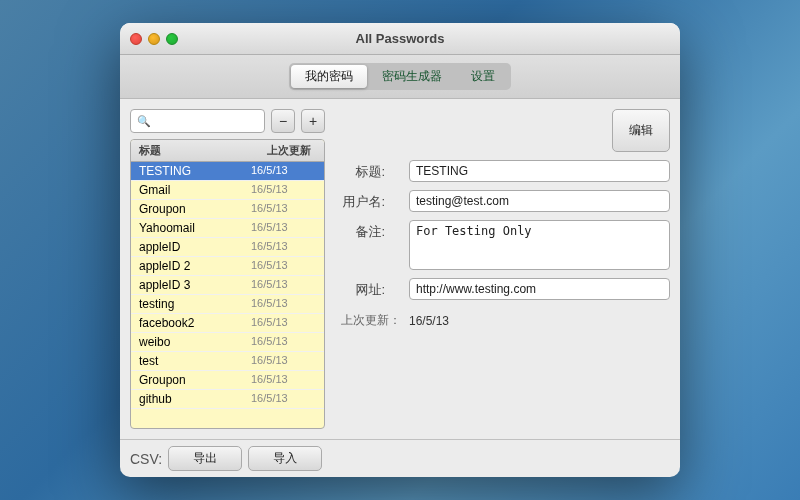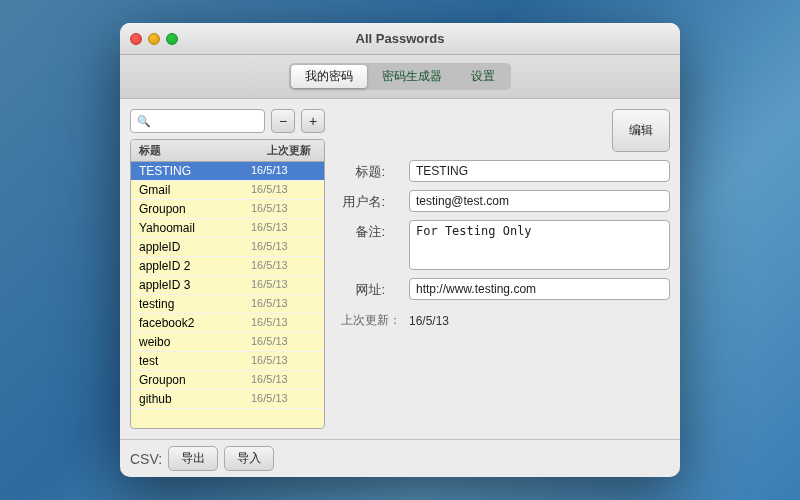--- a/index.html
+++ b/index.html
@@ -201,21 +201,21 @@
       padding: 6px 10px;
       border-top: 1px solid #c0c0c0;
     }
 
     .csv-label {
       font-size: 14px;
       color: #555;
     }
 
     .mac-btn {
-      padding: 3px 12px;
+      padding: 3px 24px;
       background: linear-gradient(to bottom, #f5f5f5, #d8d8d8);
       border: 1px solid #aaa;
       border-radius: 5px;
       font-size: 12px;
       cursor: pointer;
       color: #222;
     }
 
     .right-panel {
       flex: 1;

